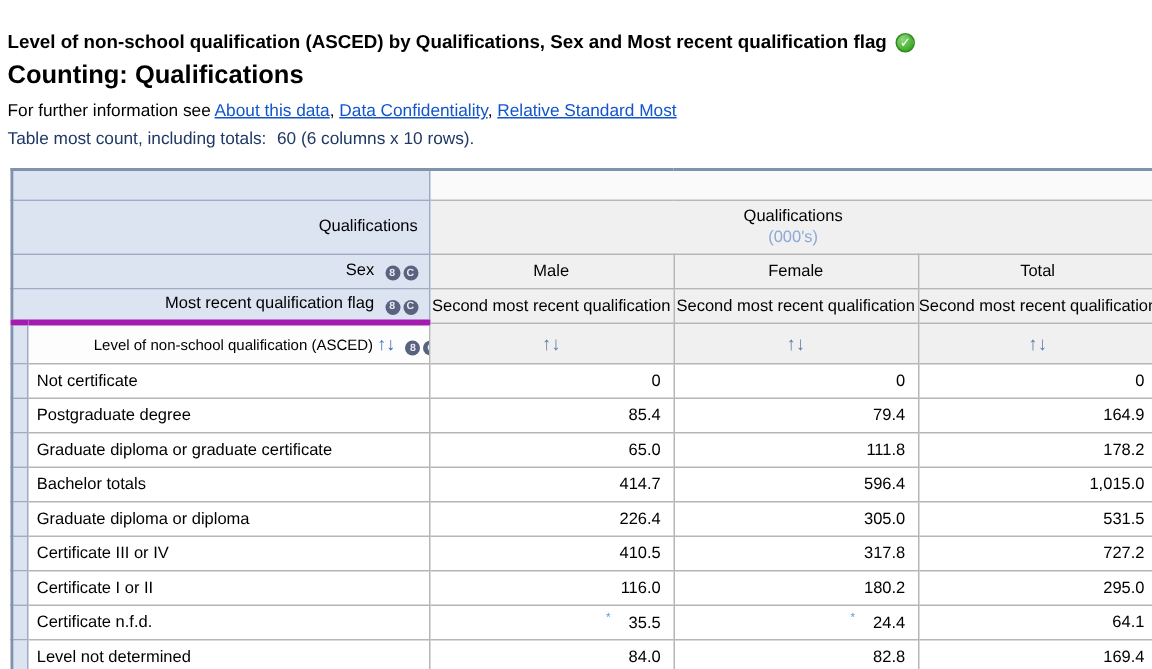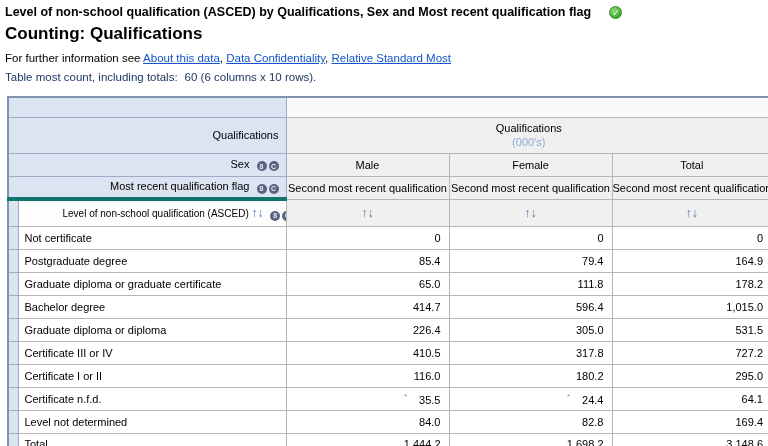--- a/index.html
+++ b/index.html
@@ -1,20 +1,20 @@
 <!DOCTYPE html>
 <html><head>
 <meta charset="utf-8">
 <style>
   * { box-sizing: border-box; margin: 0; padding: 0; }
   html, body { width: 768px; height: 446px; overflow: hidden; background: #ffffff;
     font-family: "Liberation Sans", "DejaVu Sans", sans-serif; color: #000; }
   .page { padding: 5px 0 0 5px; }
 
-  .title-row { display: flex; align-items: flex-end; gap: 18px; }
+  .title-row { display: flex; align-items: flex-end; gap: 6px; margin-top: 16px; }
   .page-title { font-size: 12.5px; font-weight: bold; line-height: 14px; }
   .check-icon { width: 13px; height: 13px; border-radius: 50%; flex: 0 0 13px;
     background: radial-gradient(circle at 35% 30%, #8fd97c, #3fae2a 70%);
     border: 1px solid #2f8a1f; color: #fff; font-size: 9px; font-weight: bold;
     display: inline-flex; align-items: center; justify-content: center; margin-top: 1px; }
   .counting { font-size: 17px; font-weight: bold; margin-top: 5px; }
   .info-line { font-size: 11.5px; margin-top: 8px; }
   .info-line a { color: #1155cc; text-decoration: underline; cursor: pointer; }
   .count-line { font-size: 11.5px; margin-top: 7px; color: #1f3864; }
   .count-line strong { margin-left: 7px; font-weight: normal; }
@@ -36,21 +36,21 @@
   tr.data td { height: 23px; }
 
   .unit { color: #8ea9d4; font-size: 11px; margin-top: 2px; }
 
   .dim-badges { display: inline-flex; gap: 2px; vertical-align: -1px; margin-left: 4px; }
   .badge { width: 10px; height: 10px; border-radius: 50%; background: #59627f; color: #e9ecf5;
     font-size: 7px; font-weight: bold; display: inline-flex; align-items: center;
     justify-content: center; cursor: pointer; }
 
   
-  tr.r-level td.thin, tr.r-level td.level-cell { border-top: 4px solid #0f766e; padding-left: 44px; }
+  tr.r-level td.thin, tr.r-level td.level-cell { border-top: 4px solid #a21caf; padding-left: 44px; }
   td.thin { background: #dce3f1; border-color: #9dabc4; }
   td.level-cell { background: #fdfdfe; padding-left: 5px; font-size: 10px; }
   .arrow { font-weight: bold; cursor: pointer; }
   .move-arrows .arrow { color: #3c6cc0; font-size: 12px; }
   td.sort-cell { background: #f0f0f0; text-align: center; }
   .sort-pair .arrow { color: #5b7ea8; font-size: 12.5px; }
 
   tr.data td.rl { background: #fff; padding-left: 6px; }
   tr.data td.val { background: #fff; text-align: right; padding-right: 8px; }
   sup.ann { color: #5fa0dc; font-size: 8px; margin-right: 12px; }
@@ -166,21 +166,21 @@
     </tr>
     <tr class="data">
       <td class="thin"></td>
       <td class="rl">Graduate diploma or graduate certificate</td>
       <td class="val">65.0</td>
       <td class="val">111.8</td>
       <td class="val">178.2</td>
     </tr>
     <tr class="data">
       <td class="thin"></td>
-      <td class="rl">Bachelor degree</td>
+      <td class="rl">Bachelor totals</td>
       <td class="val">414.7</td>
       <td class="val">596.4</td>
       <td class="val">1,015.0</td>
     </tr>
     <tr class="data">
       <td class="thin"></td>
       <td class="rl">Graduate diploma or diploma</td>
       <td class="val">226.4</td>
       <td class="val">305.0</td>
       <td class="val">531.5</td>

